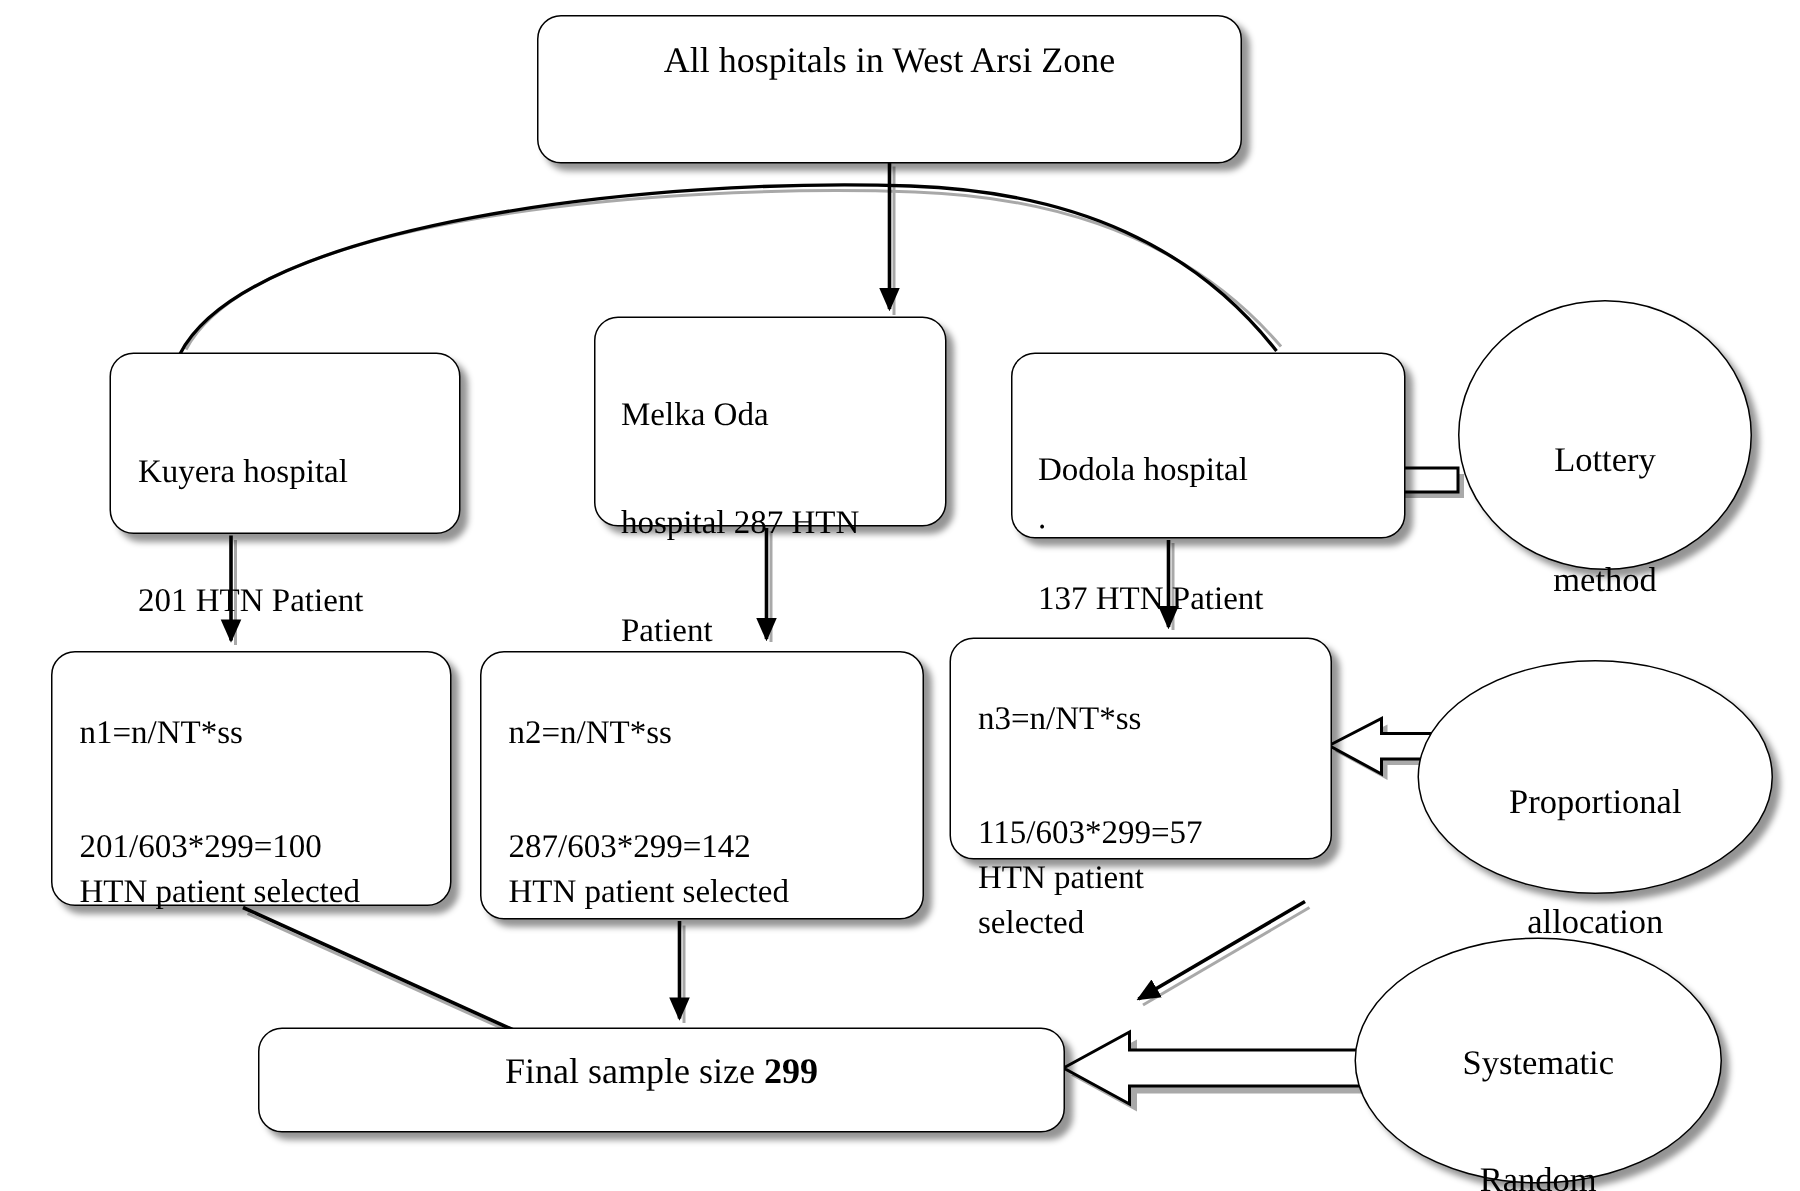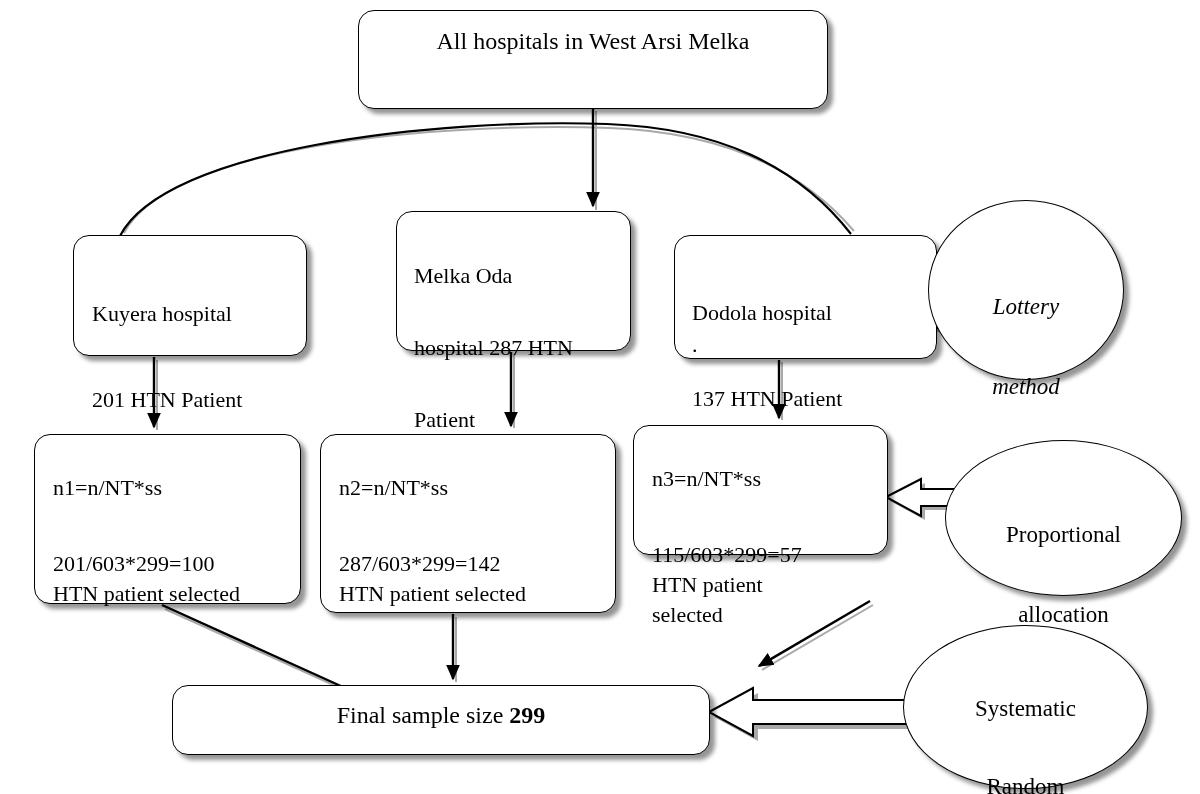--- a/index.html
+++ b/index.html
@@ -84,39 +84,39 @@
   }
   #node-dodola .node-text {
     top: 12px; padding: 0 17px; font-size: 22px; line-height: 43px;
   }
   #node-dodola .dot {
     position: absolute;
     left: 17px; top: 96px;
     font-size: 22px;
   }
   #node-lottery {
-    left: 928px; top: 200px; width: 196px; height: 180px; font-style: italic;
+    left: 972px; top: 200px; width: 196px; height: 180px;
   }
   #node-lottery .node-text {
     top: 46px; padding: 0 20px; font-size: 23px; line-height: 40px;
   }
   #node-n1 {
     left: 34px; top: 434px; width: 267px; height: 170px;
   }
   #node-n1 .node-text {
     top: 14px; padding: 0 18px; font-size: 22px;
   }
   #node-n2 {
     left: 320px; top: 434px; width: 296px; height: 179px;
   }
   #node-n2 .node-text {
     top: 14px; padding: 0 18px; font-size: 22px;
   }
   #node-n3 {
-    left: 633px; top: 425px; width: 255px; height: 130px;
+    left: 633px; top: 425px; width: 255px; height: 148px;
   }
   #node-n3 .node-text {
     top: 14px; padding: 0 18px; font-size: 22px;
   }
   .formula-line { display: block; margin-bottom: 22px; }
   .result-line  { display: block; line-height: 30px; }
   #node-proportional {
     left: 945px; top: 440px; width: 237px; height: 156px;
   }
   #node-proportional .node-text {
@@ -190,21 +190,21 @@
       <path d="M 886 497 L 921 479 L 921 489 L 966 489 L 966 506 L 921 506 L 921 516 z" fill="#ffffff" stroke="#000000" stroke-width="2"></path>
     </g>
 
     <g>
       <path d="M 709 712 L 753 688 L 753 700 L 918 700 L 918 724 L 753 724 L 753 736 z" fill="#8c8c8c" transform="translate(5,5)" opacity="0.75"></path>
       <path d="M 709 712 L 753 688 L 753 700 L 918 700 L 918 724 L 753 724 L 753 736 z" fill="#ffffff" stroke="#000000" stroke-width="2"></path>
     </g>
   </svg>
 
   <div class="node rrect" id="node-all-hospitals">
-    <div class="node-text txt-center">All hospitals in West Arsi Melka</div>
+    <div class="node-text txt-center">All hospitals in West Arsi Zone</div>
   </div>
 
   <div class="node rrect" id="node-kuyera">
     <div class="node-text txt-left">
       <span class="line">Kuyera hospital</span>
       <span class="line">201 HTN Patient</span>
     </div>
   </div>
 
   <div class="node rrect" id="node-melka">

